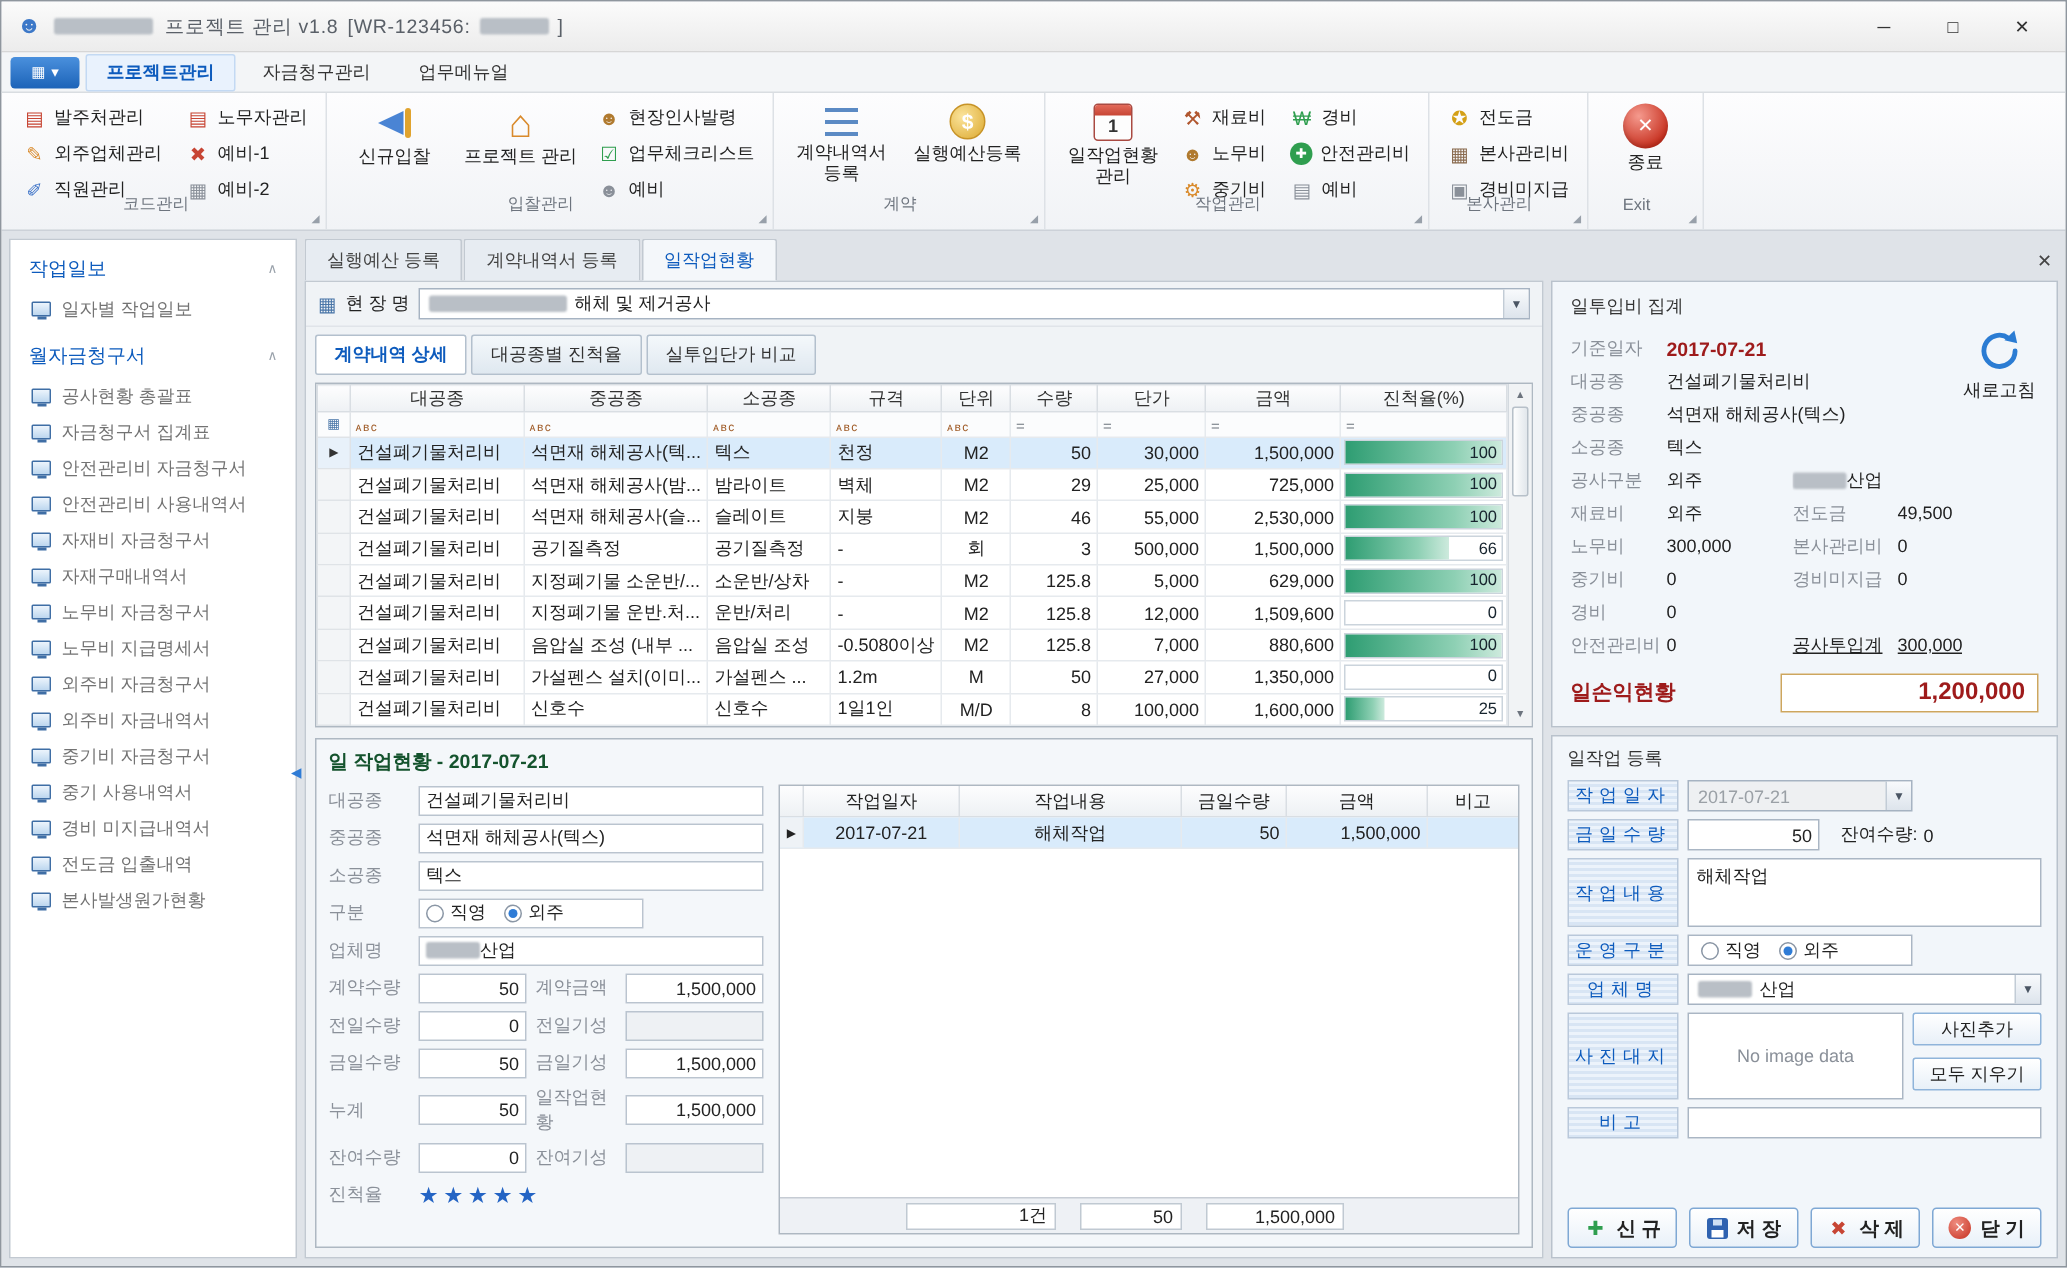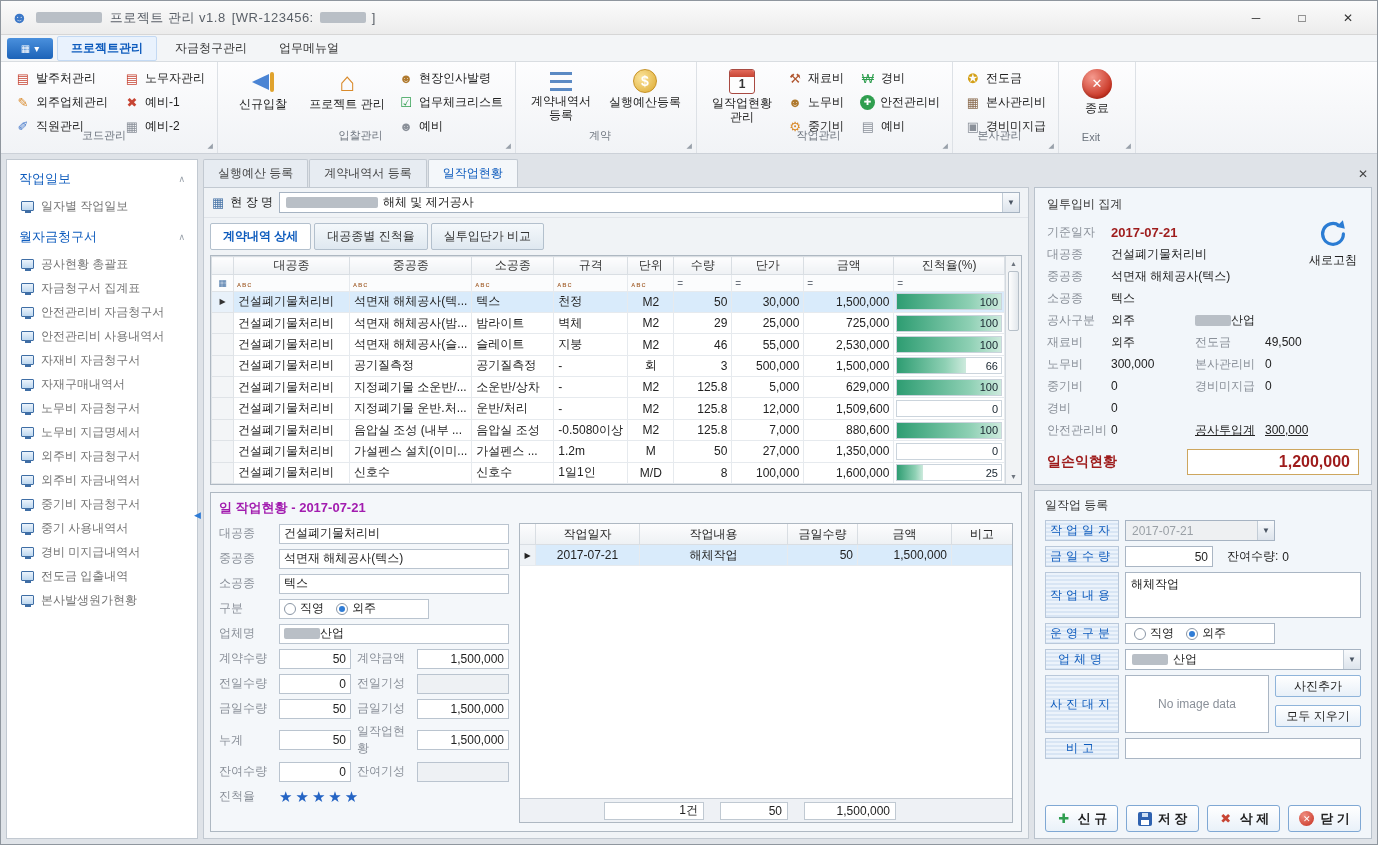--- a/index.html
+++ b/index.html
@@ -104,21 +104,21 @@
 .pbar{position:relative;height:17px;border:1px solid #cbd4dc;background:#fff}
 .pfill{position:absolute;left:0;top:0;bottom:0;background:linear-gradient(90deg,#2e9d72,#8ed0b4 70%,#cdeadd)}
 .pval{position:absolute;right:3px;top:0;bottom:0;display:flex;align-items:center;font-size:11px;color:#17242e}
 .vscroll{flex:0 0 16px;border-left:1px solid #d3d9df;background:#f1f3f5;display:flex;flex-direction:column}
 .vs-btn{height:15px;display:flex;align-items:center;justify-content:center;font-size:7px;color:#6d747e}
 .vs-thumb{height:60px;margin:0 2px;background:linear-gradient(90deg,#fefefe,#e2e7ec);border:1px solid #b7c0c9;border-radius:2px}
 .vs-track{flex:1}
 
 
 .bottom{flex:1;margin:7px 6px 6px;border:1px solid #aeb8c2;background:#f4f7fa;display:flex;flex-direction:column;padding:4px 8px 8px;min-height:0}
-.bottom-title{color:#a21caf;font-weight:bold;font-size:13px;padding:2px 0 6px}
+.bottom-title{color:#14532d;font-weight:bold;font-size:13px;padding:2px 0 6px}
 .bottom-body{flex:1;display:flex;gap:10px;min-height:0}
 .form{flex:0 0 290px;display:flex;flex-direction:column;gap:4px}
 .frow{display:flex;align-items:center;gap:6px;min-height:21px}
 .flabel{flex:0 0 54px;color:#8a9099}
 .ro{height:20px;border:1px solid #bac4cf;background:#fff;display:flex;align-items:center;padding:0 4px;overflow:hidden;white-space:nowrap}
 .ro.grow{flex:1}
 .ro-num{flex:0 0 72px;justify-content:flex-end}
 .ro.grow2{flex:1;justify-content:flex-end}
 .ro.dis{background:#eef1f4}
 .radio{position:relative;display:inline-block;width:12px;height:12px;border:1px solid #8a96a5;border-radius:50%;background:#fff;flex:0 0 auto}

